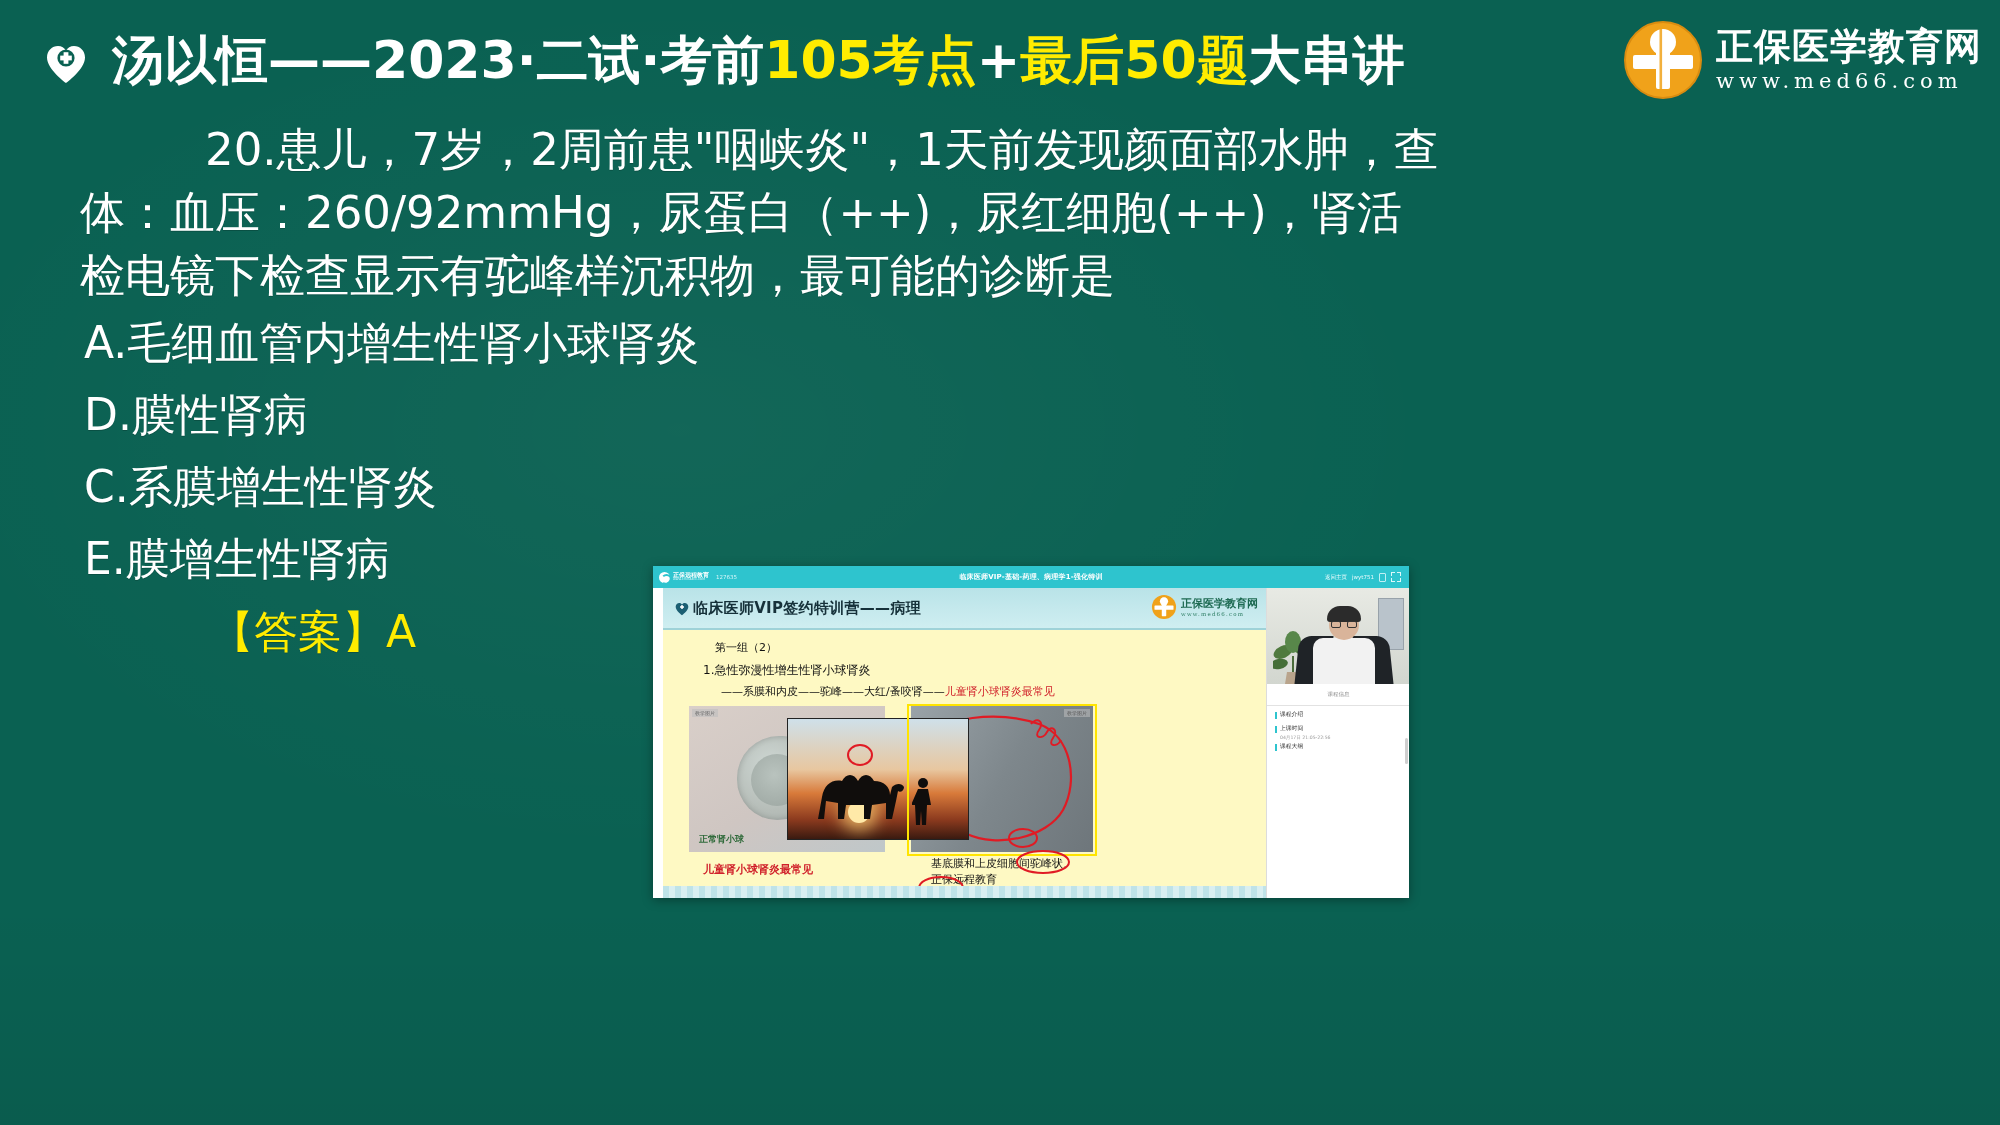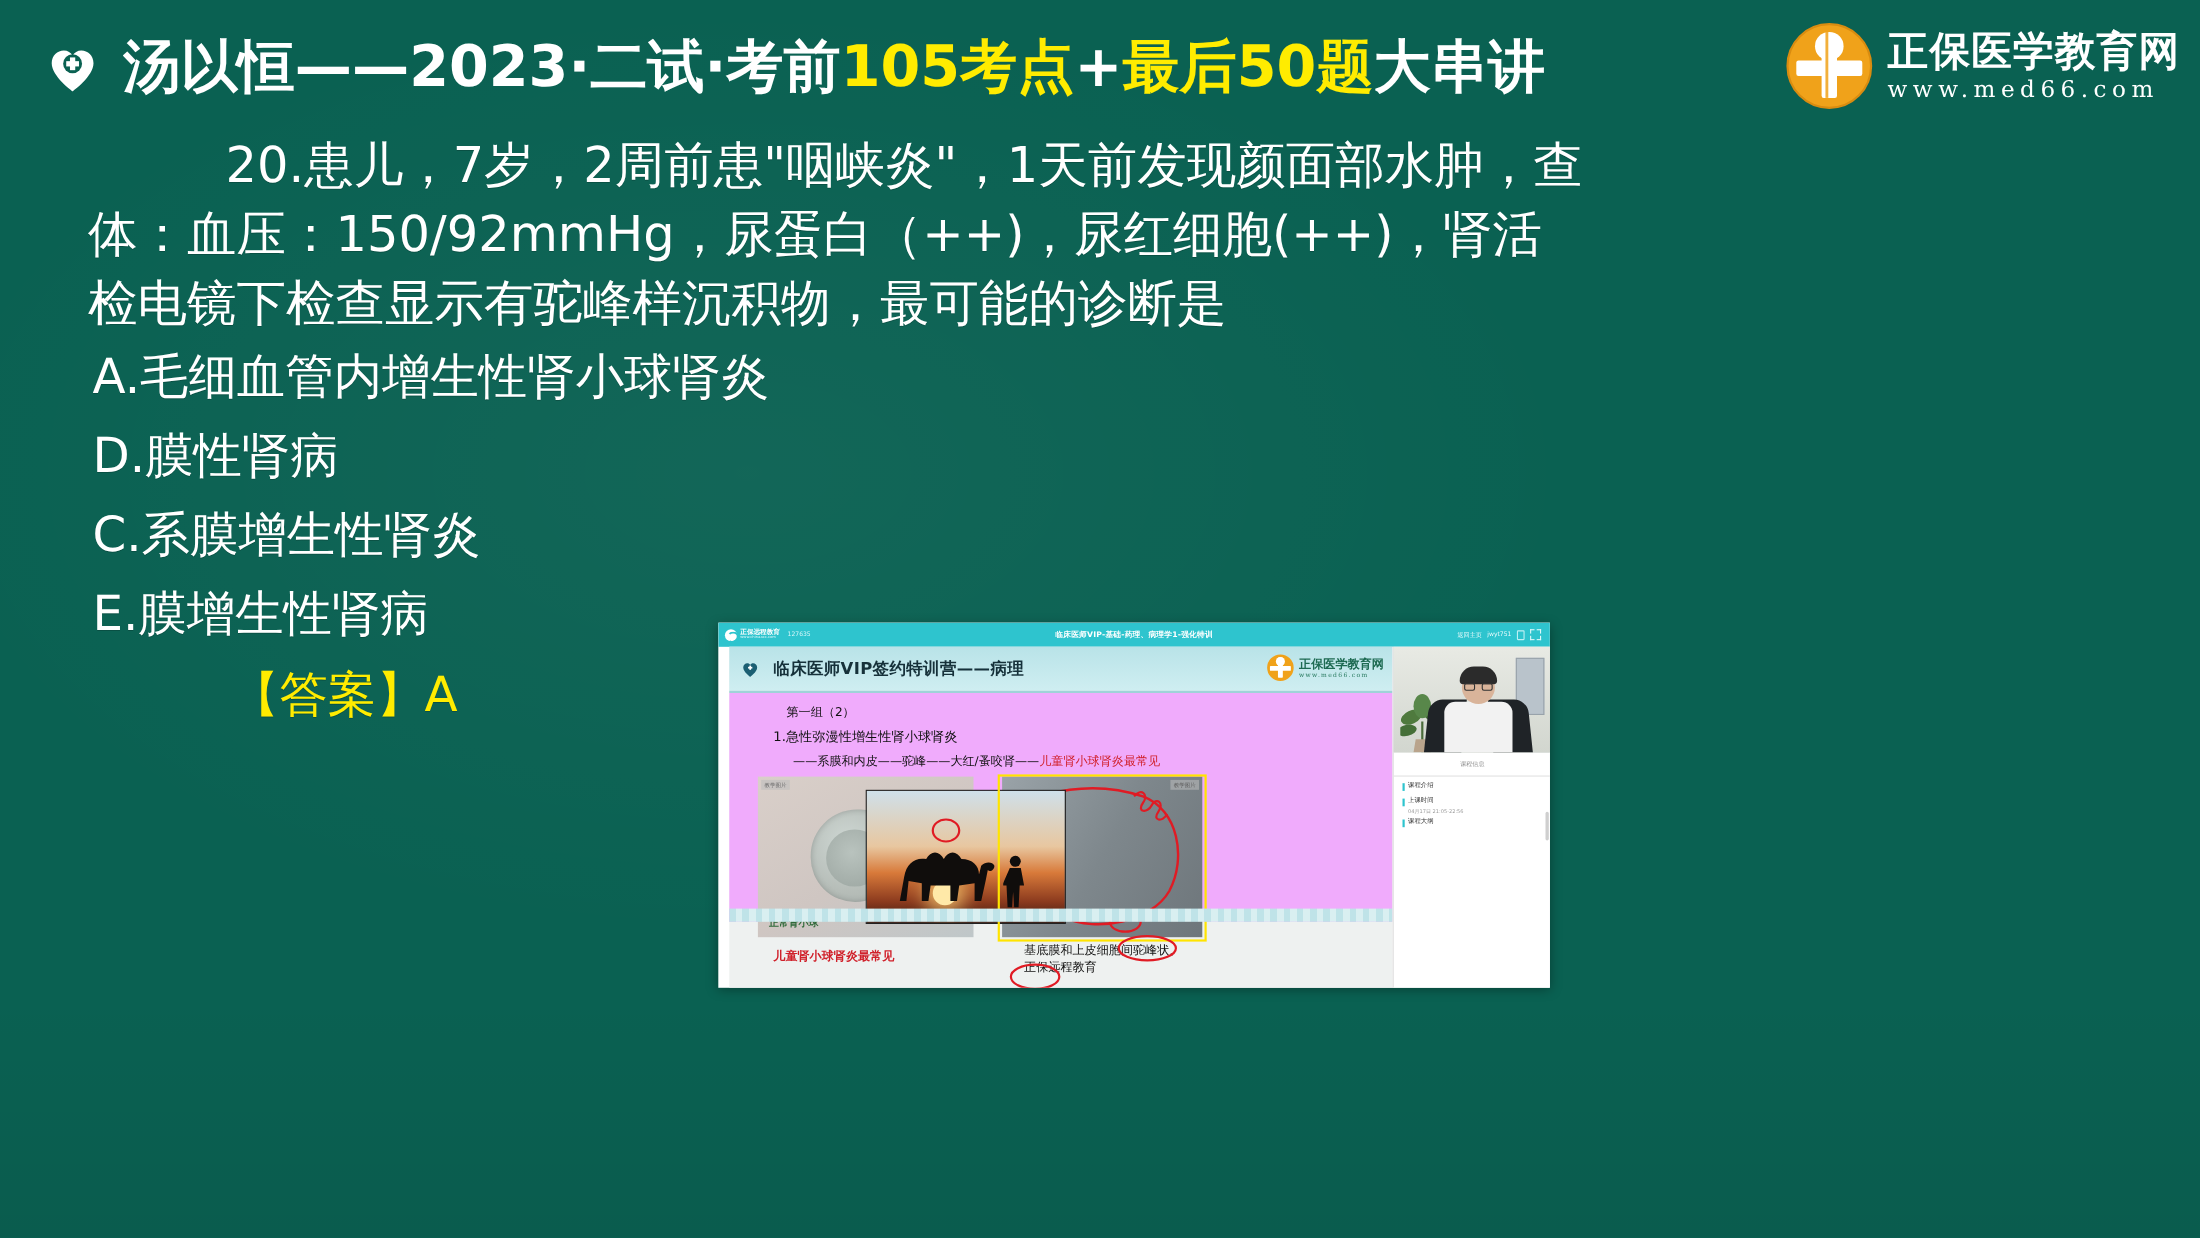--- a/index.html
+++ b/index.html
@@ -125,34 +125,34 @@
     background:#eef1f0;
   }
   .slide-head{
     position:absolute; left:0; top:0; width:603px; height:42px;
     background:linear-gradient(to bottom,#b9e3e8,#cfeef1);
     display:flex; align-items:center;
     border-bottom:2px solid #9fd2d8;
   }
   .slide-heart{ width:14px;height:14px; margin-left:12px; position:relative; }
   .slide-title{
-    font-size:15px; font-weight:bold; color:#16313a; margin-left:14px;
+    font-size:15px; font-weight:bold; color:#16313a; margin-left:4px;
     letter-spacing:.3px;
   }
   .slide-logo{
     position:absolute; right:8px; top:6px; display:flex; align-items:center; gap:4px;
   }
   .slide-logo-mark{ width:26px;height:26px; position:relative; }
   .slide-logo-cn{ font-size:11px; font-weight:bold; color:#1d6a52; line-height:1; }
   .slide-logo-url{ font-size:5.5px; color:#2a7b61; letter-spacing:1.2px; margin-top:2px;
     font-family:"DejaVu Serif",serif;}
 
   .slide-body{
-    position:absolute; left:0; top:42px; width:603px; height:208px;
-    background:#f0abfc;
+    position:absolute; left:0; top:42px; width:603px; height:268px;
+    background:#fef9c3;
   }
   .sb-l1{ position:absolute; left:52px; top:10px; font-size:11px; color:#111; }
   .sb-l2{ position:absolute; left:40px; top:32px; font-size:12px; color:#111; }
   .sb-l3{ position:absolute; left:58px; top:54px; font-size:11px; color:#111; white-space:nowrap; }
   .sb-l3 .red{ color:#d0202a; }
 
   .img-row{
     position:absolute; left:26px; top:76px; width:404px; height:146px;
   }
   .img-a{
@@ -310,21 +310,21 @@
     </span>
     <span class="logo-text">
       <span class="logo-cn">正保医学教育网</span>
       <span class="logo-url">www.med66.com</span>
     </span>
   </div>
 </div>
 
 <div class="qbody">
   <div class="qline stem indent">20.患儿，7岁，2周前患"咽峡炎"，1天前发现颜面部水肿，查</div>
-  <div class="qline stem">体：血压：150/92mmHg，尿蛋白（++)，尿红细胞(++)，肾活</div>
+  <div class="qline stem">体：血压：260/92mmHg，尿蛋白（++)，尿红细胞(++)，肾活</div>
   <div class="qline stem">检电镜下检查显示有驼峰样沉积物，最可能的诊断是</div>
 
   <div class="qline opt">A.毛细血管内增生性肾小球肾炎</div>
   <div class="qline opt">D.膜性肾病</div>
   <div class="qline opt">C.系膜增生性肾炎</div>
   <div class="qline opt">E.膜增生性肾病</div>
 
   <div class="qline ans">【答案】A</div>
 </div>
 

